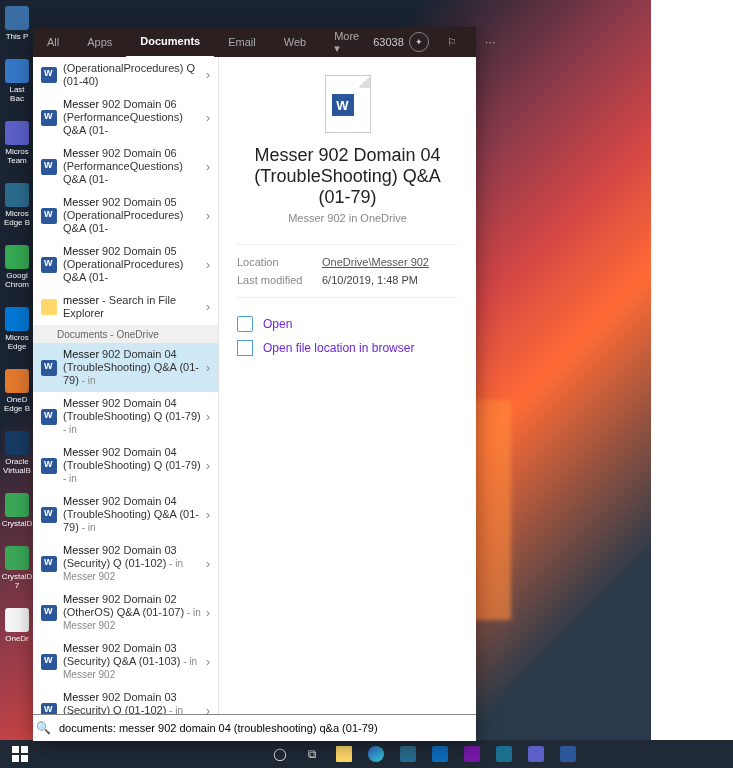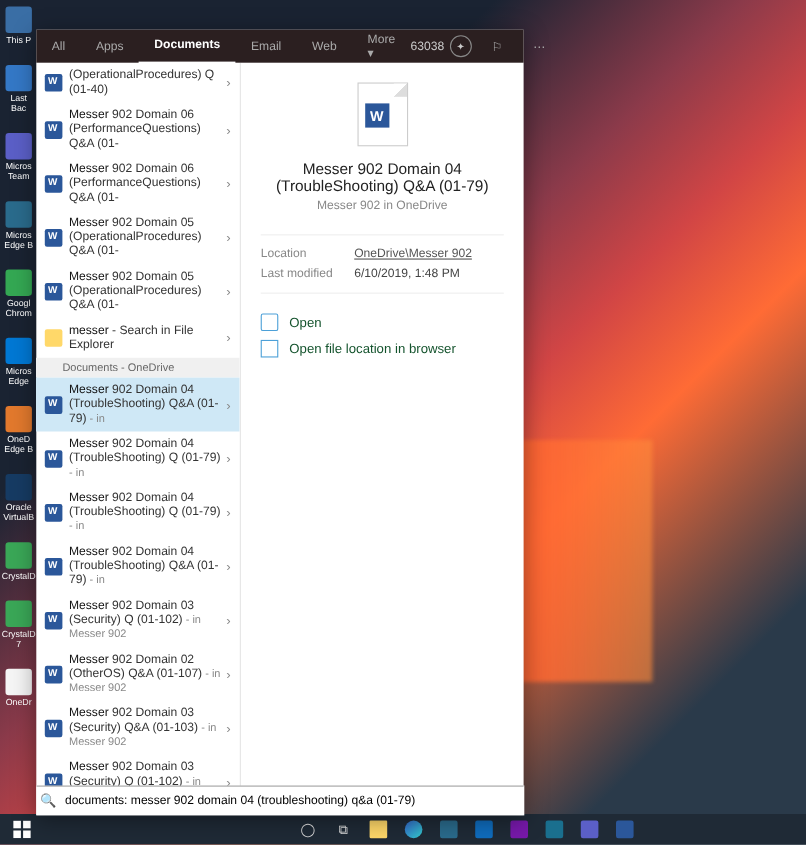--- a/index.html
+++ b/index.html
@@ -1,16 +1,16 @@
 <!DOCTYPE html>
 <html><head>
 <meta charset="utf-8">
 <style>
   html,body{margin:0;padding:0;width:733px;height:768px;font-family:"Segoe UI",Arial,sans-serif;overflow:hidden;font-size:12px}
-  .desktop{position:relative;width:733px;height:768px;background:linear-gradient(135deg,#1a2332 0%,#1a2332 30%,#8b3a4a 45%,#d14545 55%,#ff6b35 65%,#2a3a4a 85%)}
+  .desktop{position:relative;width:651px;height:768px;background:linear-gradient(135deg,#1a2332 0%,#1a2332 30%,#8b3a4a 45%,#d14545 55%,#ff6b35 65%,#2a3a4a 85%)}
   .desktop::after{content:"";position:absolute;right:140px;top:400px;width:120px;height:220px;background:linear-gradient(90deg,rgba(255,100,50,.9),rgba(255,140,60,.6));filter:blur(2px)}
   .icons-col{position:absolute;left:3px;top:0;width:30px;display:flex;flex-direction:column;gap:18px;padding-top:6px;z-index:1}
   .dicon{width:28px;display:flex;flex-direction:column;align-items:center;color:#fff;font-size:8px;text-align:center;cursor:pointer}
   .dicon .sq{width:24px;height:24px;border-radius:3px;display:flex;align-items:center;justify-content:center;margin-bottom:2px}
   .search-panel{position:absolute;left:33px;top:27px;width:443px;height:714px;background:#fff;box-shadow:0 4px 20px rgba(0,0,0,.4);z-index:5;display:flex;flex-direction:column}
   .tabs{position:absolute;left:33px;top:27px;width:443px;height:30px;background:#2b1f20;display:flex;align-items:center;color:#aaa;font-size:11px;z-index:6}
   .tabs .tab{padding:0 14px;height:30px;display:flex;align-items:center;cursor:pointer}
   .tabs .tab.active{color:#fff;border-bottom:2px solid #fff;font-weight:600}
   .tabs .spacer{flex:1}
   .tabs .reward{display:flex;align-items:center;gap:5px;margin-right:4px;color:#ccc}
@@ -27,29 +27,29 @@
   .item .ico.explorer::after{content:""}
   .item .txt{flex:1;font-size:11px;line-height:13px;color:#333}
   .item .txt .loc{color:#888;font-size:10px}
   .item .chev{color:#888;font-size:12px;padding:0 4px}
   .list::-webkit-scrollbar{width:10px}
   .list::-webkit-scrollbar-thumb{background:#bbb}
   .right{flex:1;padding:18px;display:flex;flex-direction:column;align-items:center}
   .bigicon{width:44px;height:56px;background:#fff;border:1px solid #ccc;position:relative;margin-bottom:12px}
   .bigicon::before{content:"";position:absolute;right:0;top:0;width:12px;height:12px;background:linear-gradient(135deg,#fff 50%,#ddd 50%)}
   .bigicon .w{position:absolute;left:6px;top:18px;width:22px;height:22px;background:#2b579a;color:#fff;font-weight:bold;font-size:13px;display:flex;align-items:center;justify-content:center}
-  .ftitle{font-size:14px;color:#222;text-align:center;max-width:200px}
+  .ftitle{font-size:18px;color:#222;text-align:center;max-width:200px}
   .fsub{font-size:11px;color:#888;margin-top:4px;margin-bottom:20px}
   .meta{width:100%;font-size:11px;color:#666;border-top:1px solid #eee;border-bottom:1px solid #eee;padding:8px 0}
   .meta-row{display:flex;padding:3px 0}
   .meta-row .k{width:85px;color:#888}
   .meta-row .v{color:#444}
   .meta-row .v.link{color:#555;text-decoration:underline;cursor:pointer}
   .actions{width:100%;margin-top:14px;font-size:12px}
-  .act{display:flex;align-items:center;gap:10px;padding:4px 0;cursor:pointer;color:#14532d}
+  .act{display:flex;align-items:center;gap:10px;padding:4px 0;cursor:pointer;color:#6d28d9}
   .act .ai{width:14px;height:14px;border:1px solid #4ca0d8;display:inline-block}
   .search-box{position:absolute;left:0;bottom:0;height:26px;width:100%;border-top:1px solid #888;display:flex;align-items:center;background:#fff}
   .search-box .mag{width:22px;text-align:center;color:#555}
   .search-box input{flex:1;border:0;outline:0;font-size:11px;padding:0 4px}
   .taskbar{position:absolute;left:0;bottom:0;width:733px;height:28px;background:#1f2a36;display:flex;align-items:center;z-index:3}
   .tb-btn{width:32px;height:28px;display:flex;align-items:center;justify-content:center;color:#ddd;cursor:pointer}
   .tb-btn svg,.tb-btn .bx{width:16px;height:16px}
   b.hl{font-weight:400;color:#111}
 </style>
 </head>

